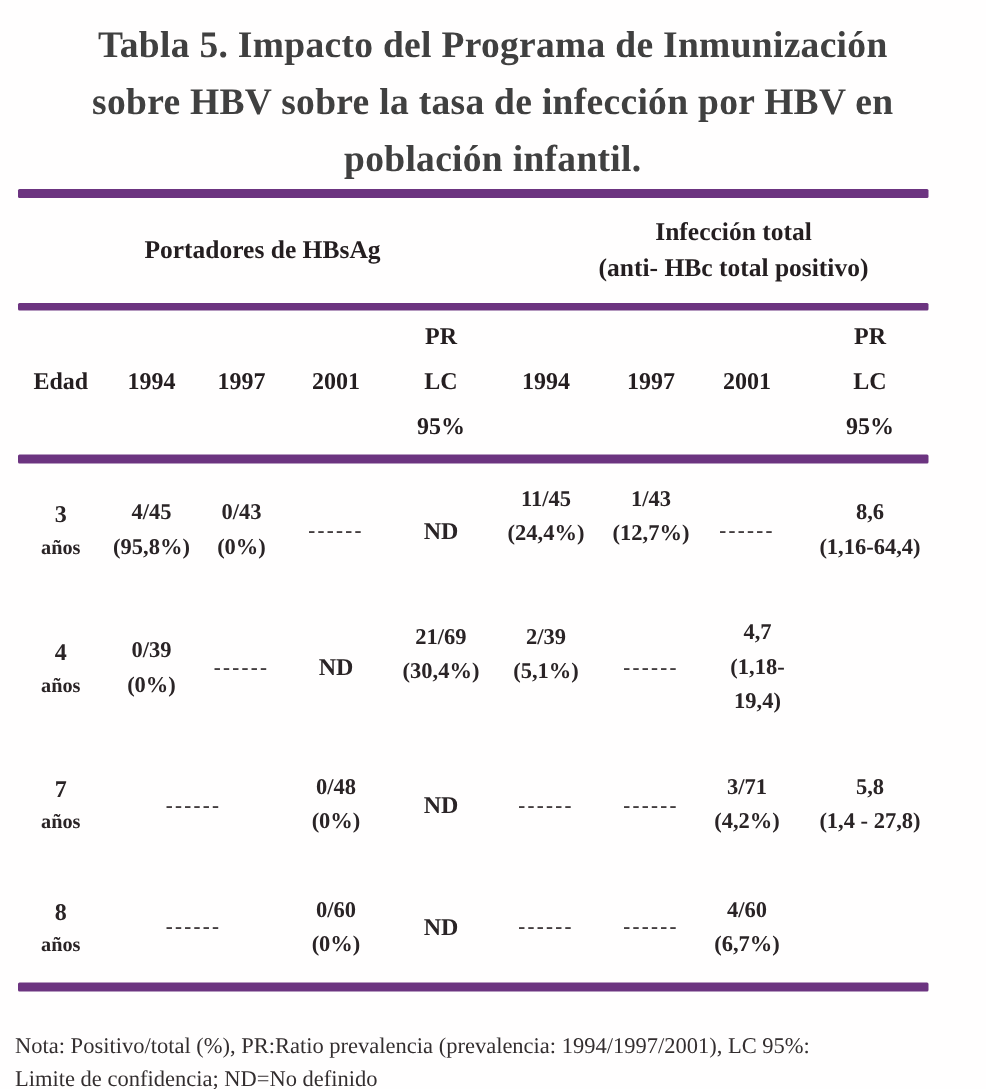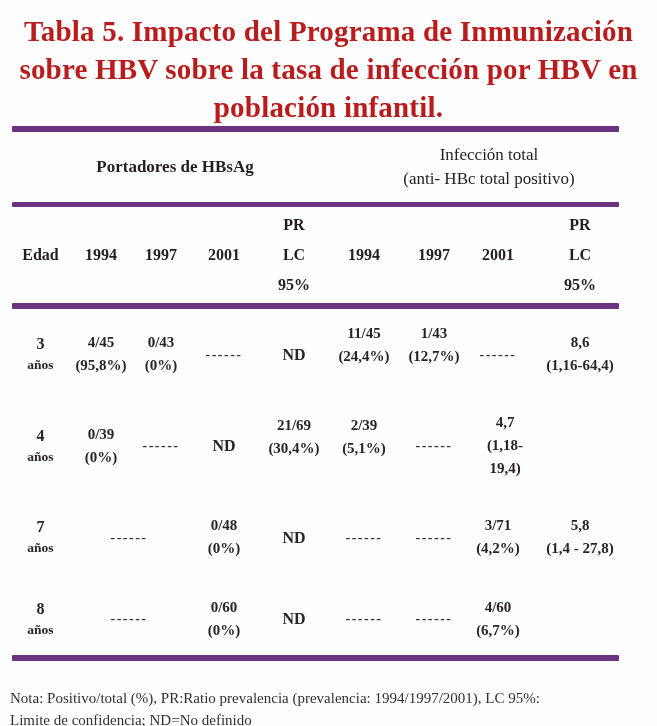--- a/index.html
+++ b/index.html
@@ -8,23 +8,23 @@
     background:#ffffff;
     font-family:"Liberation Serif", serif;
     color:#292325;
   }
   .page{position:relative;width:657px;height:726px;background:#fffefe;overflow:hidden;}
 
   .title{
     margin:12px 18px 0 18px;
     text-align:center;
     font-weight:bold;
-    font-size:29px;
+    font-size:25px;
     line-height:38px;
-    color:#b91c1c;
+    color:#404040;
     letter-spacing:.2px;
   }
 
   .rule{
     margin-left:12px;
     width:607px;
     background:#6c3480;
     border-radius:1px;
   }
   .rule.r6{height:6px}
@@ -38,21 +38,21 @@
     align-items:center;
   }
 
   .group-row{height:70px;}
   .group-left{
     grid-column:2/6;text-align:center;padding-right:48px;
     font-weight:bold;font-size:17px;color:#241e20;
   }
   .group-right{
     grid-column:6/10;text-align:center;padding-left:30px;
-    font-weight:normal;font-size:17px;line-height:24px;color:#241e20;
+    font-weight:bold;font-size:17px;line-height:24px;color:#241e20;
   }
 
   .header-row{height:96px;}
   .hcell{text-align:center;font-weight:bold;font-size:16px;color:#241e20;}
   .pr-stack{line-height:30px;}
 
   .drow{text-align:center;font-weight:bold;font-size:15px;line-height:23px;color:#2a2426;}
   .rh1{height:90px}.rh2{height:93px}.rh3{height:90px}.rh4{height:73px}
 
   .age{line-height:21px;}

